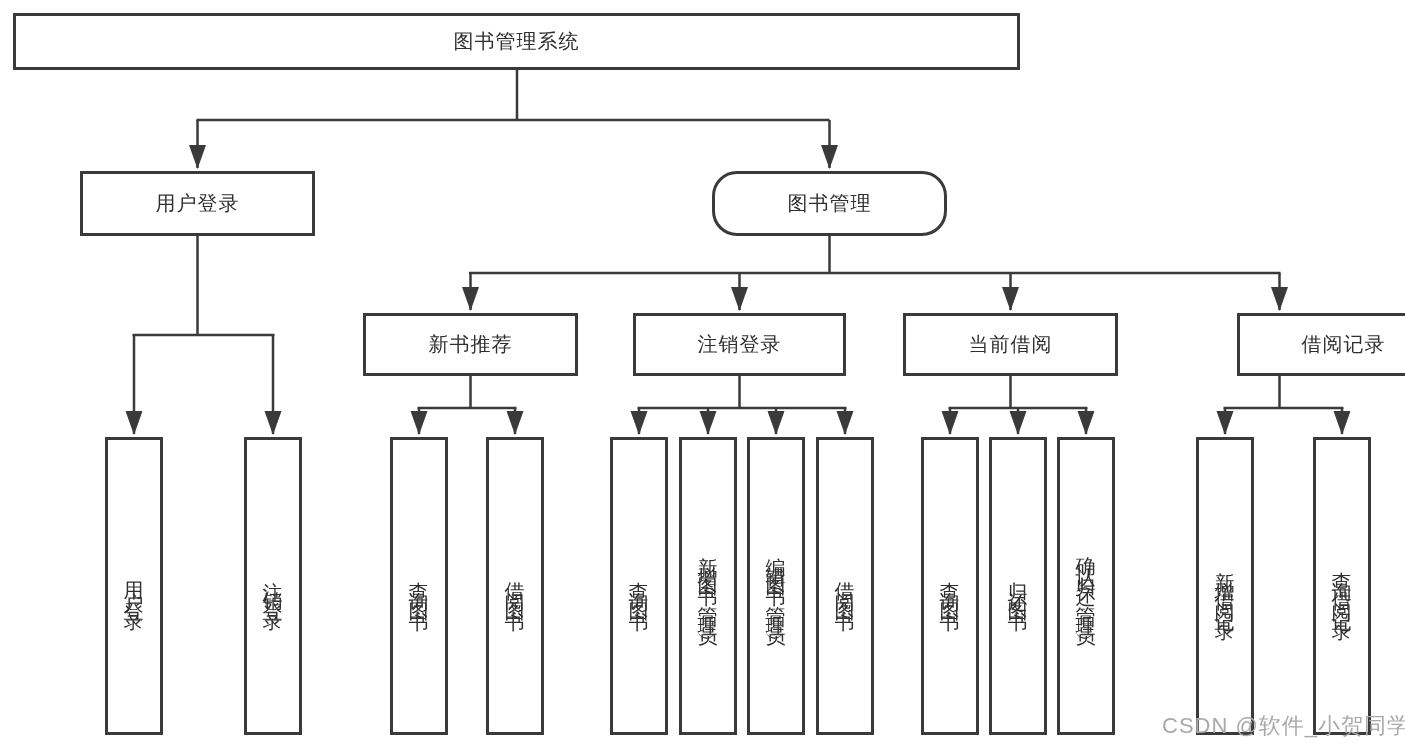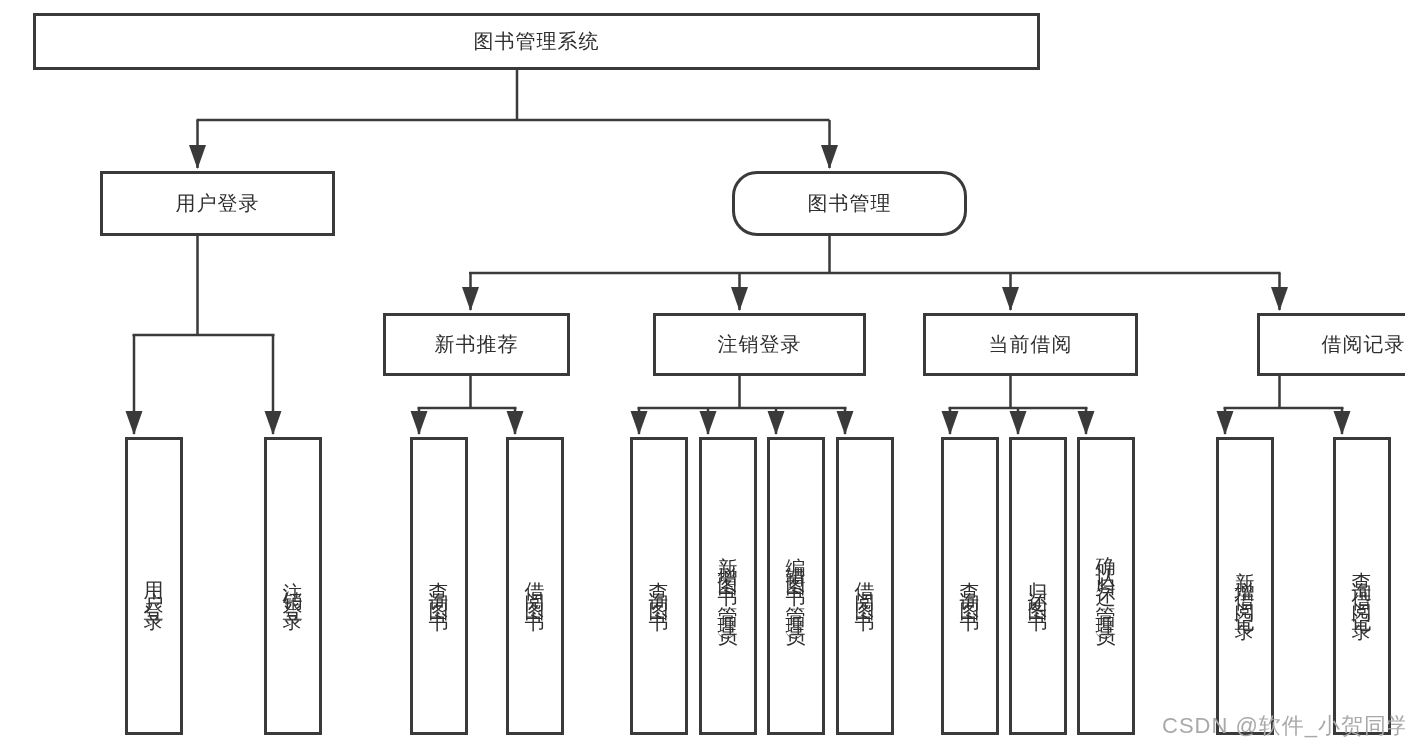--- a/index.html
+++ b/index.html
@@ -27,21 +27,20 @@
     background: #ffffff;
     border: 3px solid #3a3a3a;
     color: #2f2f2f;
     display: flex;
     align-items: center;
     justify-content: center;
     font-size: 20px;
     letter-spacing: 1px;
     z-index: 2;
     white-space: nowrap;
-    margin-left: 20px;
   }
   .root-box {
     left: 13px;
     top: 13px;
     width: 1007px;
     height: 57px;
   }
   .l2-box {
     top: 171px;
     width: 235px;
@@ -116,21 +115,21 @@
       <line x1="1225" y1="408" x2="1225" y2="434" marker-end="url(#arw)"></line>
       <line x1="1342" y1="408" x2="1342" y2="434" marker-end="url(#arw)"></line>
     </g>
   </svg>
 
   <div class="box root-box">图书管理系统</div>
 
   <div class="box l2-box" style="left:80px;">用户登录</div>
   <div class="box l2-box" style="left:712px;border-radius:25px;">图书管理</div>
 
-  <div class="box l3-box" style="left:363px;width:187px;">新书推荐</div>
+  <div class="box l3-box" style="left:363px;width:215px;">新书推荐</div>
   <div class="box l3-box" style="left:633px;width:213px;">注销登录</div>
   <div class="box l3-box" style="left:903px;width:215px;">当前借阅</div>
   <div class="box l3-box" style="left:1237px;width:213px;">借阅记录</div>
 
   <div class="box leaf" style="left:105px;">用户登录</div>
   <div class="box leaf" style="left:244px;">注销登录</div>
 
   <div class="box leaf" style="left:390px;">查询图书</div>
   <div class="box leaf" style="left:486px;">借阅图书</div>
 

